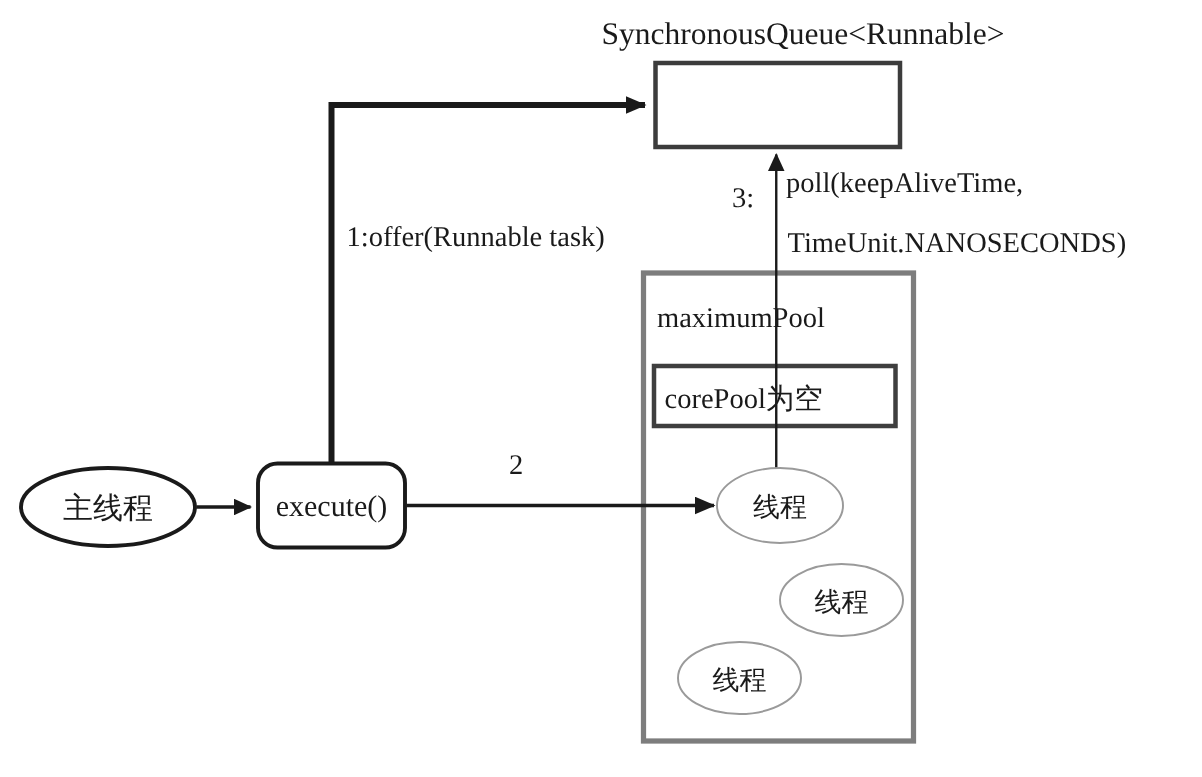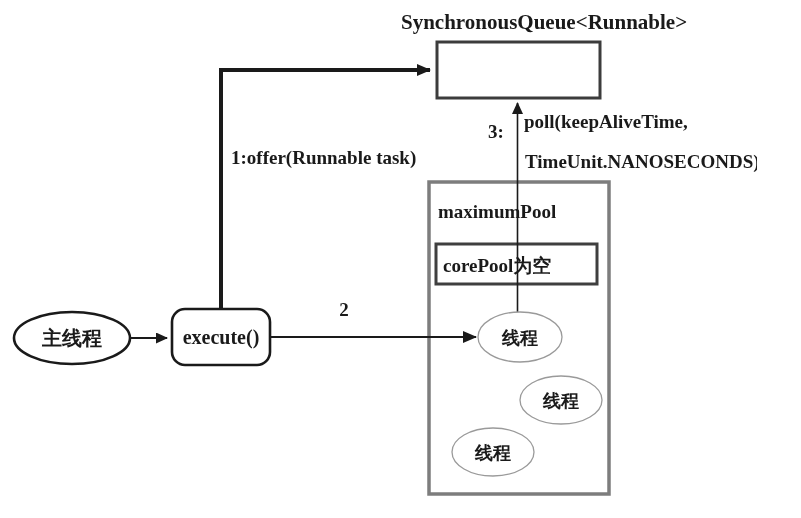--- a/index.html
+++ b/index.html
@@ -7,21 +7,20 @@
     padding: 0;
     background: #ffffff;
   }
   .canvas {
     position: relative;
     width: 757px;
     height: 518px;
     background: #ffffff;
     font-family: "Liberation Serif", "DejaVu Serif", serif;
     overflow: hidden;
-    font-weight: bold;
   }
   svg text {
     fill: #1a1a1a;
     font-family: "Liberation Serif", "DejaVu Serif", serif;
   }
 </style>
 </head>
 <body>
 
 <div class="canvas">

